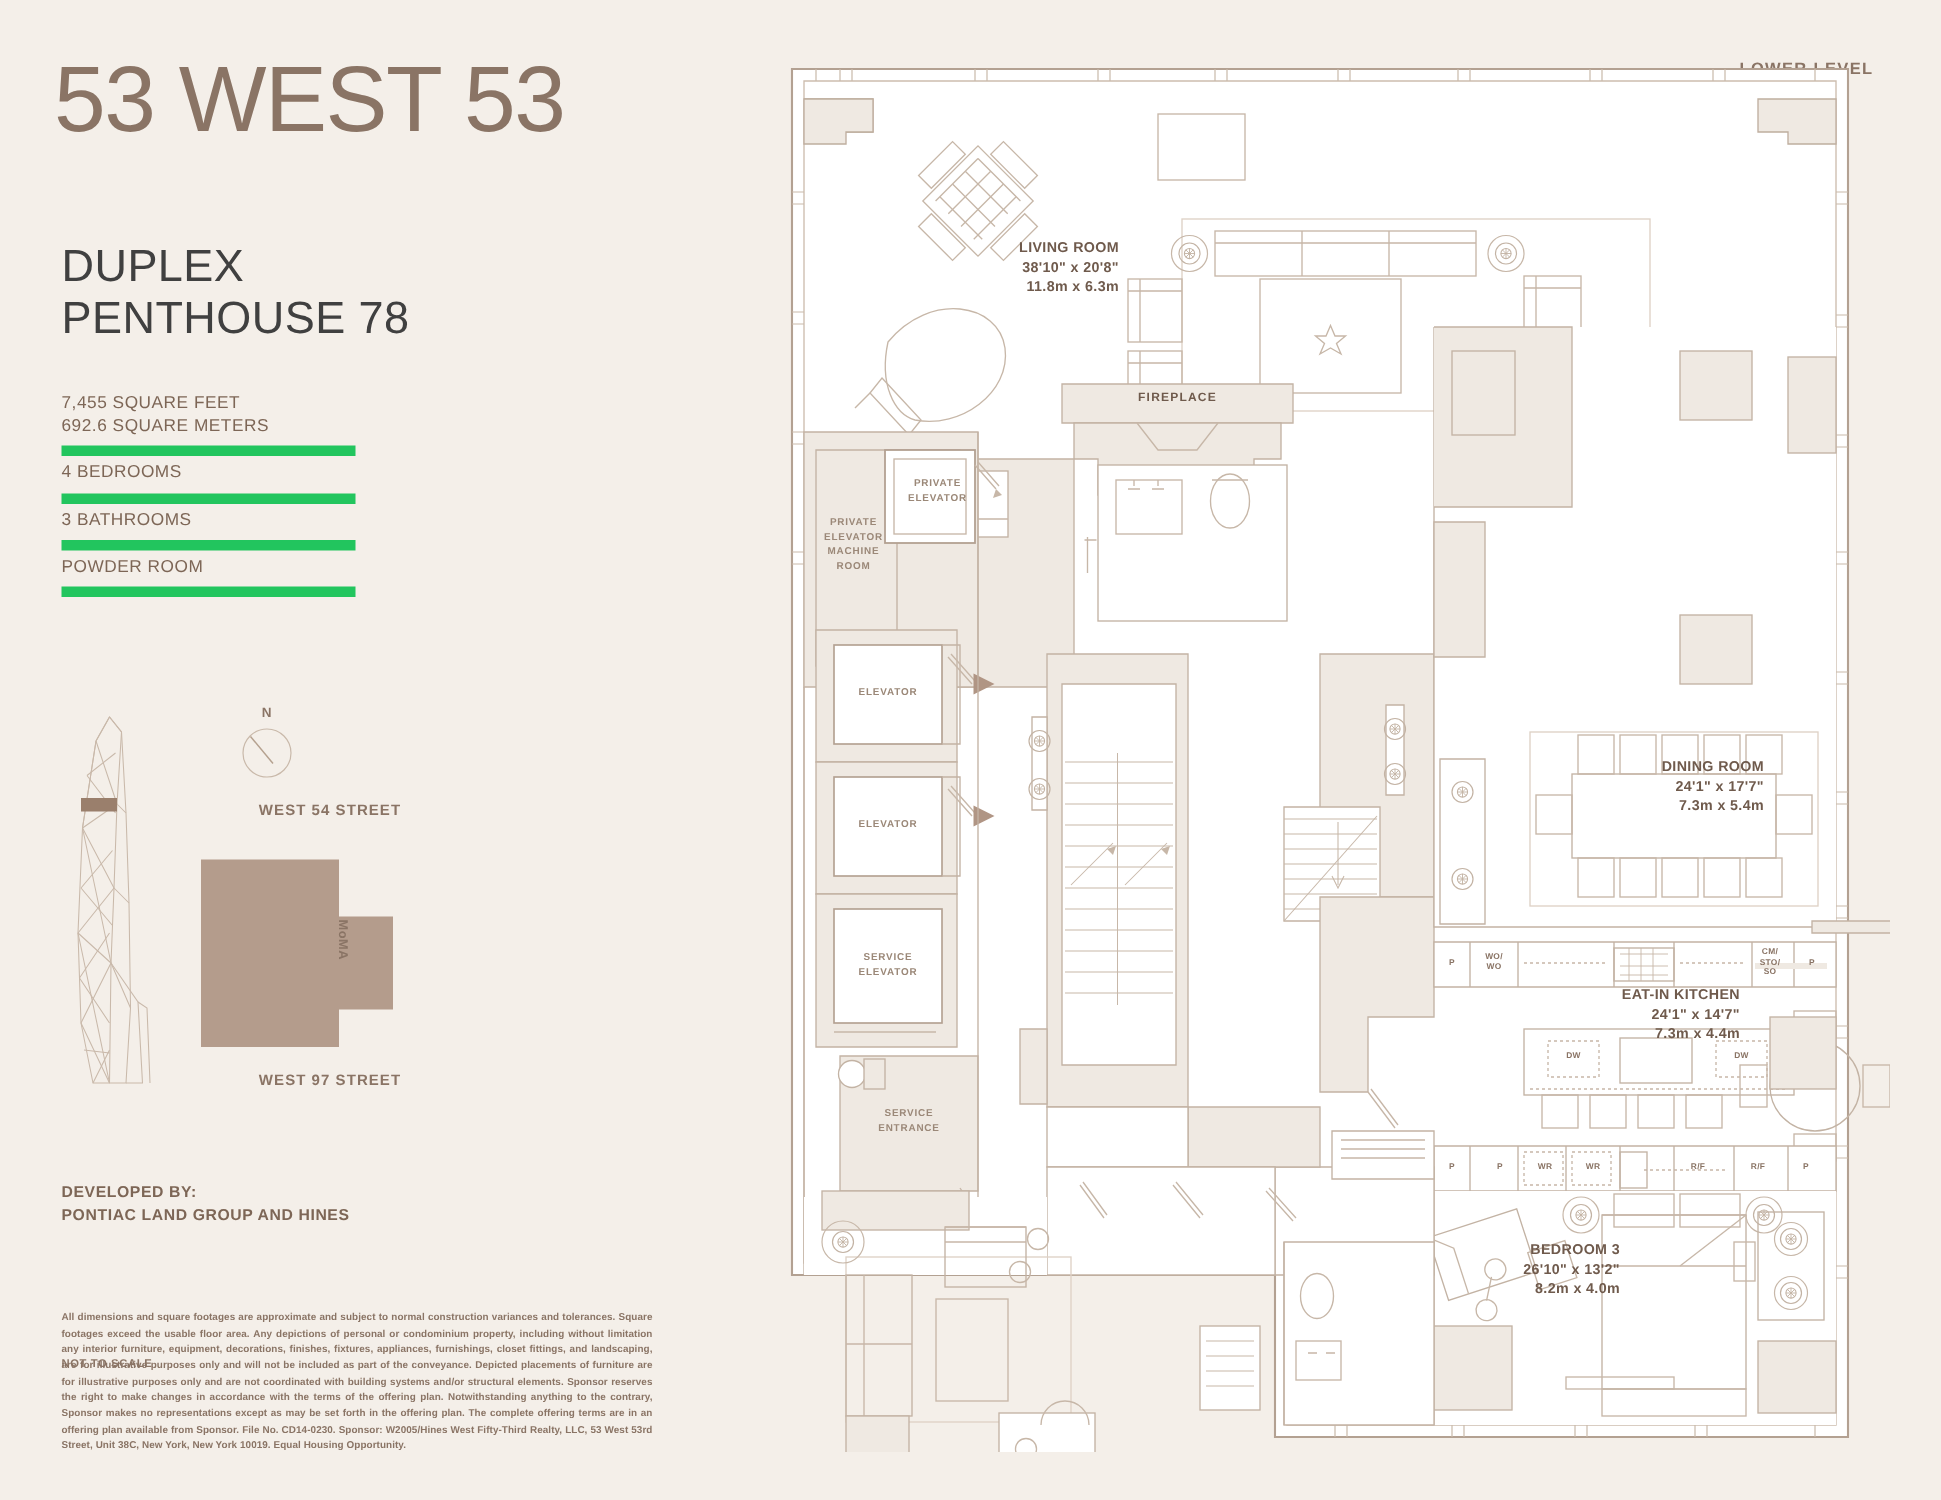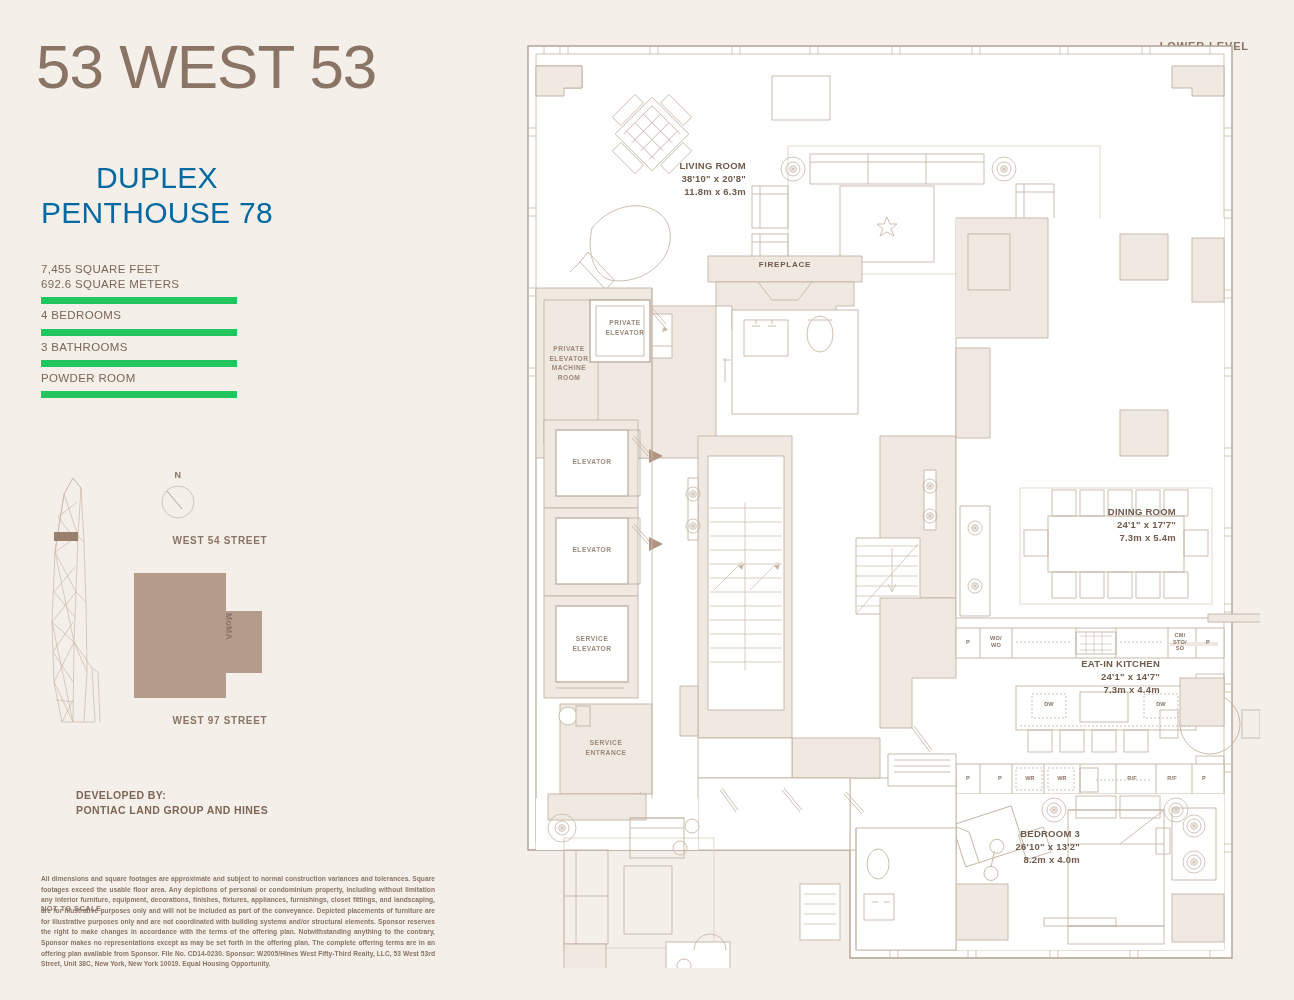--- a/index.html
+++ b/index.html
@@ -19,21 +19,21 @@
   .brand{
     position:absolute;left:36px;top:36px;
     font-size:62px;letter-spacing:-1px;
     font-weight:400;color:#8a7465;
     white-space:nowrap;line-height:1;
   }
 
   .unit-title{
     position:absolute;left:41px;top:160px;
     font-size:30px;line-height:1.18;
-    font-weight:400;color:#0369a1;letter-spacing:0.3px;text-align:center;
+    font-weight:400;color:#404040;letter-spacing:0.3px;
   }
 
   .specs{position:absolute;left:41px;top:262px;width:196px;}
   .specs .row{
     font-size:11.5px;font-weight:normal;letter-spacing:0.35px;
     color:#7d6656;padding:4px 0 5px 0;
     border-bottom:7px solid #22c55e;
     line-height:1.32;
   }
   .specs .row:first-child{padding-top:0;}
@@ -63,21 +63,21 @@
   }
   .moma{
     position:absolute;left:104px;top:78px;
     font-size:8.5px;font-weight:bold;letter-spacing:0.4px;color:#8a7465;
     transform:rotate(90deg);transform-origin:left top;white-space:nowrap;
   }
 
   .developed{
     position:absolute;left:41px;top:788px;
     font-size:10.5px;font-weight:bold;letter-spacing:0.4px;
-    line-height:1.45;color:#7d6656;margin-left:35px;
+    line-height:1.45;color:#7d6656;
   }
 
   .disclaimer{
     position:absolute;left:41px;top:874px;width:394px;
     font-size:6.6px;line-height:1.62;text-align:justify;
     color:#8a7465;font-weight:bold;letter-spacing:0.05px;
   }
   .notscale{
     position:absolute;left:41px;top:904px;
     font-size:7.5px;font-weight:bold;letter-spacing:0.4px;color:#8a7465;

